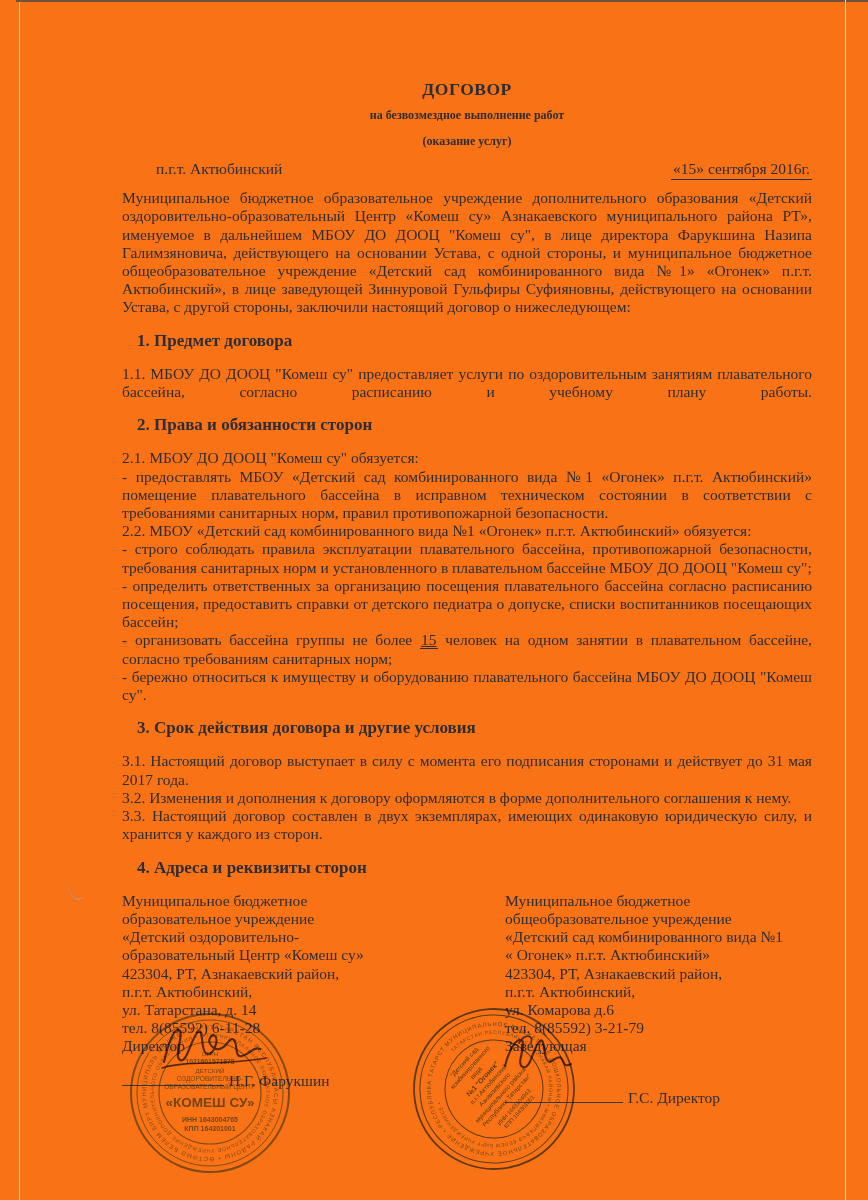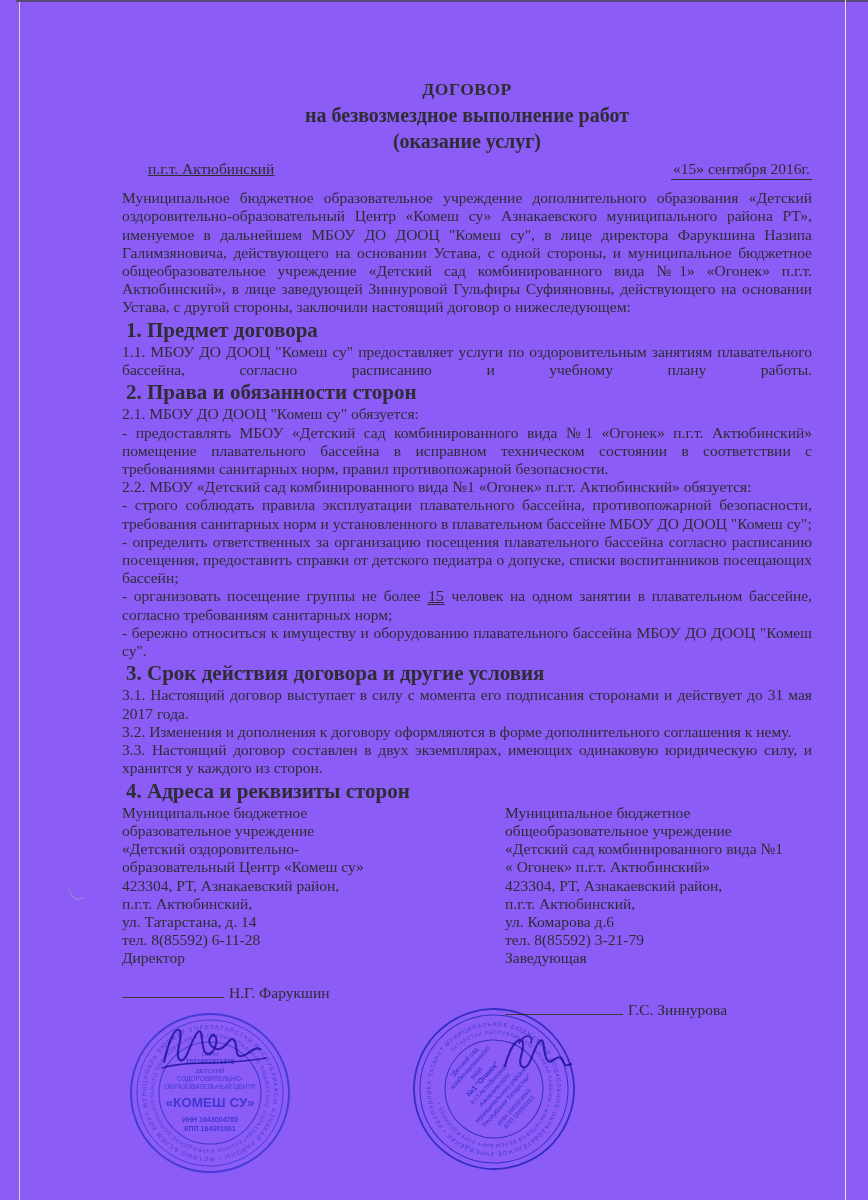--- a/index.html
+++ b/index.html
@@ -1,44 +1,44 @@
 <!DOCTYPE html>
 <html><head>
 <meta charset="utf-8">
 <style>
   html,body { margin:0; padding:0; background:#ffffff; }
   .page {
     position:relative; width:868px; height:1200px;
-    background:#8b5cf6; overflow:hidden;
+    background:#f97316; overflow:hidden;
     font-family:"Liberation Serif","DejaVu Serif",serif;
     color:#2d2d33;
   }
   
   .edge-top   { position:absolute; left:16px; top:0; width:852px; height:2px; background:#45454a; opacity:.75; }
   .edge-left  { position:absolute; left:19px; top:2px; width:1px; height:1198px; background:#d8d8d4; }
   .edge-right { position:absolute; left:845px; top:0; width:1px; height:1200px; background:#e4e4e0; }
   .pen-mark   { position:absolute; left:70px; top:884px; width:10px; height:16px;
                 border-left:1.5px solid #9b9ba4; border-bottom:1px solid #aaaab2;
                 border-radius:0 0 0 9px; transform:rotate(-24deg); opacity:.75; }
 
   .content {
     position:absolute; left:122px; top:76px; width:690px;
     font-size:15.5px; line-height:18.2px;
   }
   .doc-title { text-align:center; font-weight:bold; line-height:26px; }
   .doc-title .t1 { font-size:17.5px; letter-spacing:.5px; }
-  .doc-title .t2, .doc-title .t3 { font-size:20px; }
+  .doc-title .t2, .doc-title .t3 { font-size:12px; }
 
   .place-row { display:flex; justify-content:space-between; margin-top:6px; }
-  .place { margin-left:26px;text-decoration:underline; }
+  .place { margin-left:34px; }
   .date-underline { border-bottom:1.3px solid #2d2d33; padding:0 2px 1px 2px; }
 
   p { margin:0; text-align:justify; }
   .preamble { margin-top:9px; }
-  h3.sec { font-size:21px; font-weight:bold; margin:4px; line-height:18.2px; }
+  h3.sec { font-size:17px; font-weight:bold; margin:15px; line-height:18.2px; }
   .mt8  { margin-top:8px; }
   .mt10 { margin-top:10px;font-family:Liberation Serif, serif; }
   .just-last { text-align-last:justify; }
   .u { border-bottom:1.2px solid #2d2d33; padding:0 1px;text-decoration:underline; }
 
   .parties { display:flex; margin-top:4px; }
   .party { text-align:left; }
   .party p { text-align:left; }
   .party-left  { width:383px; }
   .party-right { width:307px; }
@@ -84,21 +84,21 @@
 
     <h3 class="sec mt8">1. Предмет договора</h3>
     <p class="just-last">1.1. МБОУ ДО ДООЦ "Комеш су" предоставляет услуги по оздоровительным занятиям плавательного бассейна, согласно расписанию и учебному плану работы.</p>
 
     <h3 class="sec">2. Права и обязанности сторон</h3>
     <p>2.1. МБОУ ДО ДООЦ "Комеш су" обязуется:</p>
     <p>- предоставлять МБОУ «Детский сад комбинированного вида №1 «Огонек» п.г.т. Актюбинский» помещение плавательного бассейна в исправном техническом состоянии в соответствии с требованиями санитарных норм, правил противопожарной безопасности.</p>
     <p>2.2.  МБОУ «Детский сад комбинированного вида №1 «Огонек»  п.г.т. Актюбинский» обязуется:</p>
     <p>- строго соблюдать правила эксплуатации плавательного бассейна, противопожарной безопасности, требования санитарных норм и установленного в плавательном бассейне МБОУ ДО ДООЦ "Комеш су";</p>
     <p>- определить ответственных за организацию посещения плавательного бассейна согласно расписанию посещения, предоставить справки от детского педиатра о допуске, списки воспитанников посещающих бассейн;</p>
-    <p><span>- организовать посещение группы не более </span><span class="u">15</span><span>  человек на одном занятии в плавательном бассейне, согласно требованиям  санитарных норм;</span></p>
+    <p><span>- организовать бассейна группы не более </span><span class="u">15</span><span>  человек на одном занятии в плавательном бассейне, согласно требованиям  санитарных норм;</span></p>
     <p>- бережно относиться к имуществу и оборудованию плавательного бассейна МБОУ ДО ДООЦ "Комеш су".</p>
 
     <h3 class="sec">3. Срок действия договора и другие условия</h3>
     <p>3.1.  Настоящий  договор  выступает  в  силу  с  момента  его  подписания  сторонами  и действует до 31 мая 2017 года.</p>
     <p>3.2. Изменения и дополнения к договору оформляются в форме дополнительного соглашения к нему.</p>
     <p>3.3. Настоящий договор составлен в двух экземплярах, имеющих одинаковую юридическую силу, и хранится у каждого из сторон.</p>
 
     <h3 class="sec mt10">4. Адреса и реквизиты сторон</h3>
 
     <div class="parties">
@@ -120,21 +120,21 @@
         <p>Муниципальное бюджетное</p>
         <p>общеобразовательное учреждение</p>
         <p>«Детский сад комбинированного вида №1</p>
         <p>« Огонек»  п.г.т. Актюбинский»</p>
         <p>423304, РТ, Азнакаевский район,</p>
         <p>п.г.т. Актюбинский,</p>
         <p>ул. Комарова д.6</p>
         <p>тел. 8(85592) 3-21-79</p>
         <p>Заведующая</p>
         <div class="sig-row sig-row-right">
-          <span class="sig-line sig-line-right"></span><span class="sig-name">Г.С. Зиннурова</span>
+          <span class="sig-line sig-line-right"></span><span class="sig-name">Г.С. Директор</span>
         </div>
       </div>
     </div>
   </div>
 
   <svg class="stamp" style="left:125px; top:1008px; opacity:.82;" width="170" height="170" viewBox="0 0 170 170">
     <defs>
       <path id="ringL1" d="M 85 21 A 64 64 0 1 1 84.99 21"></path>
       <path id="ringL2" d="M 85 29 A 56 56 0 1 1 84.99 29"></path>
     </defs>

